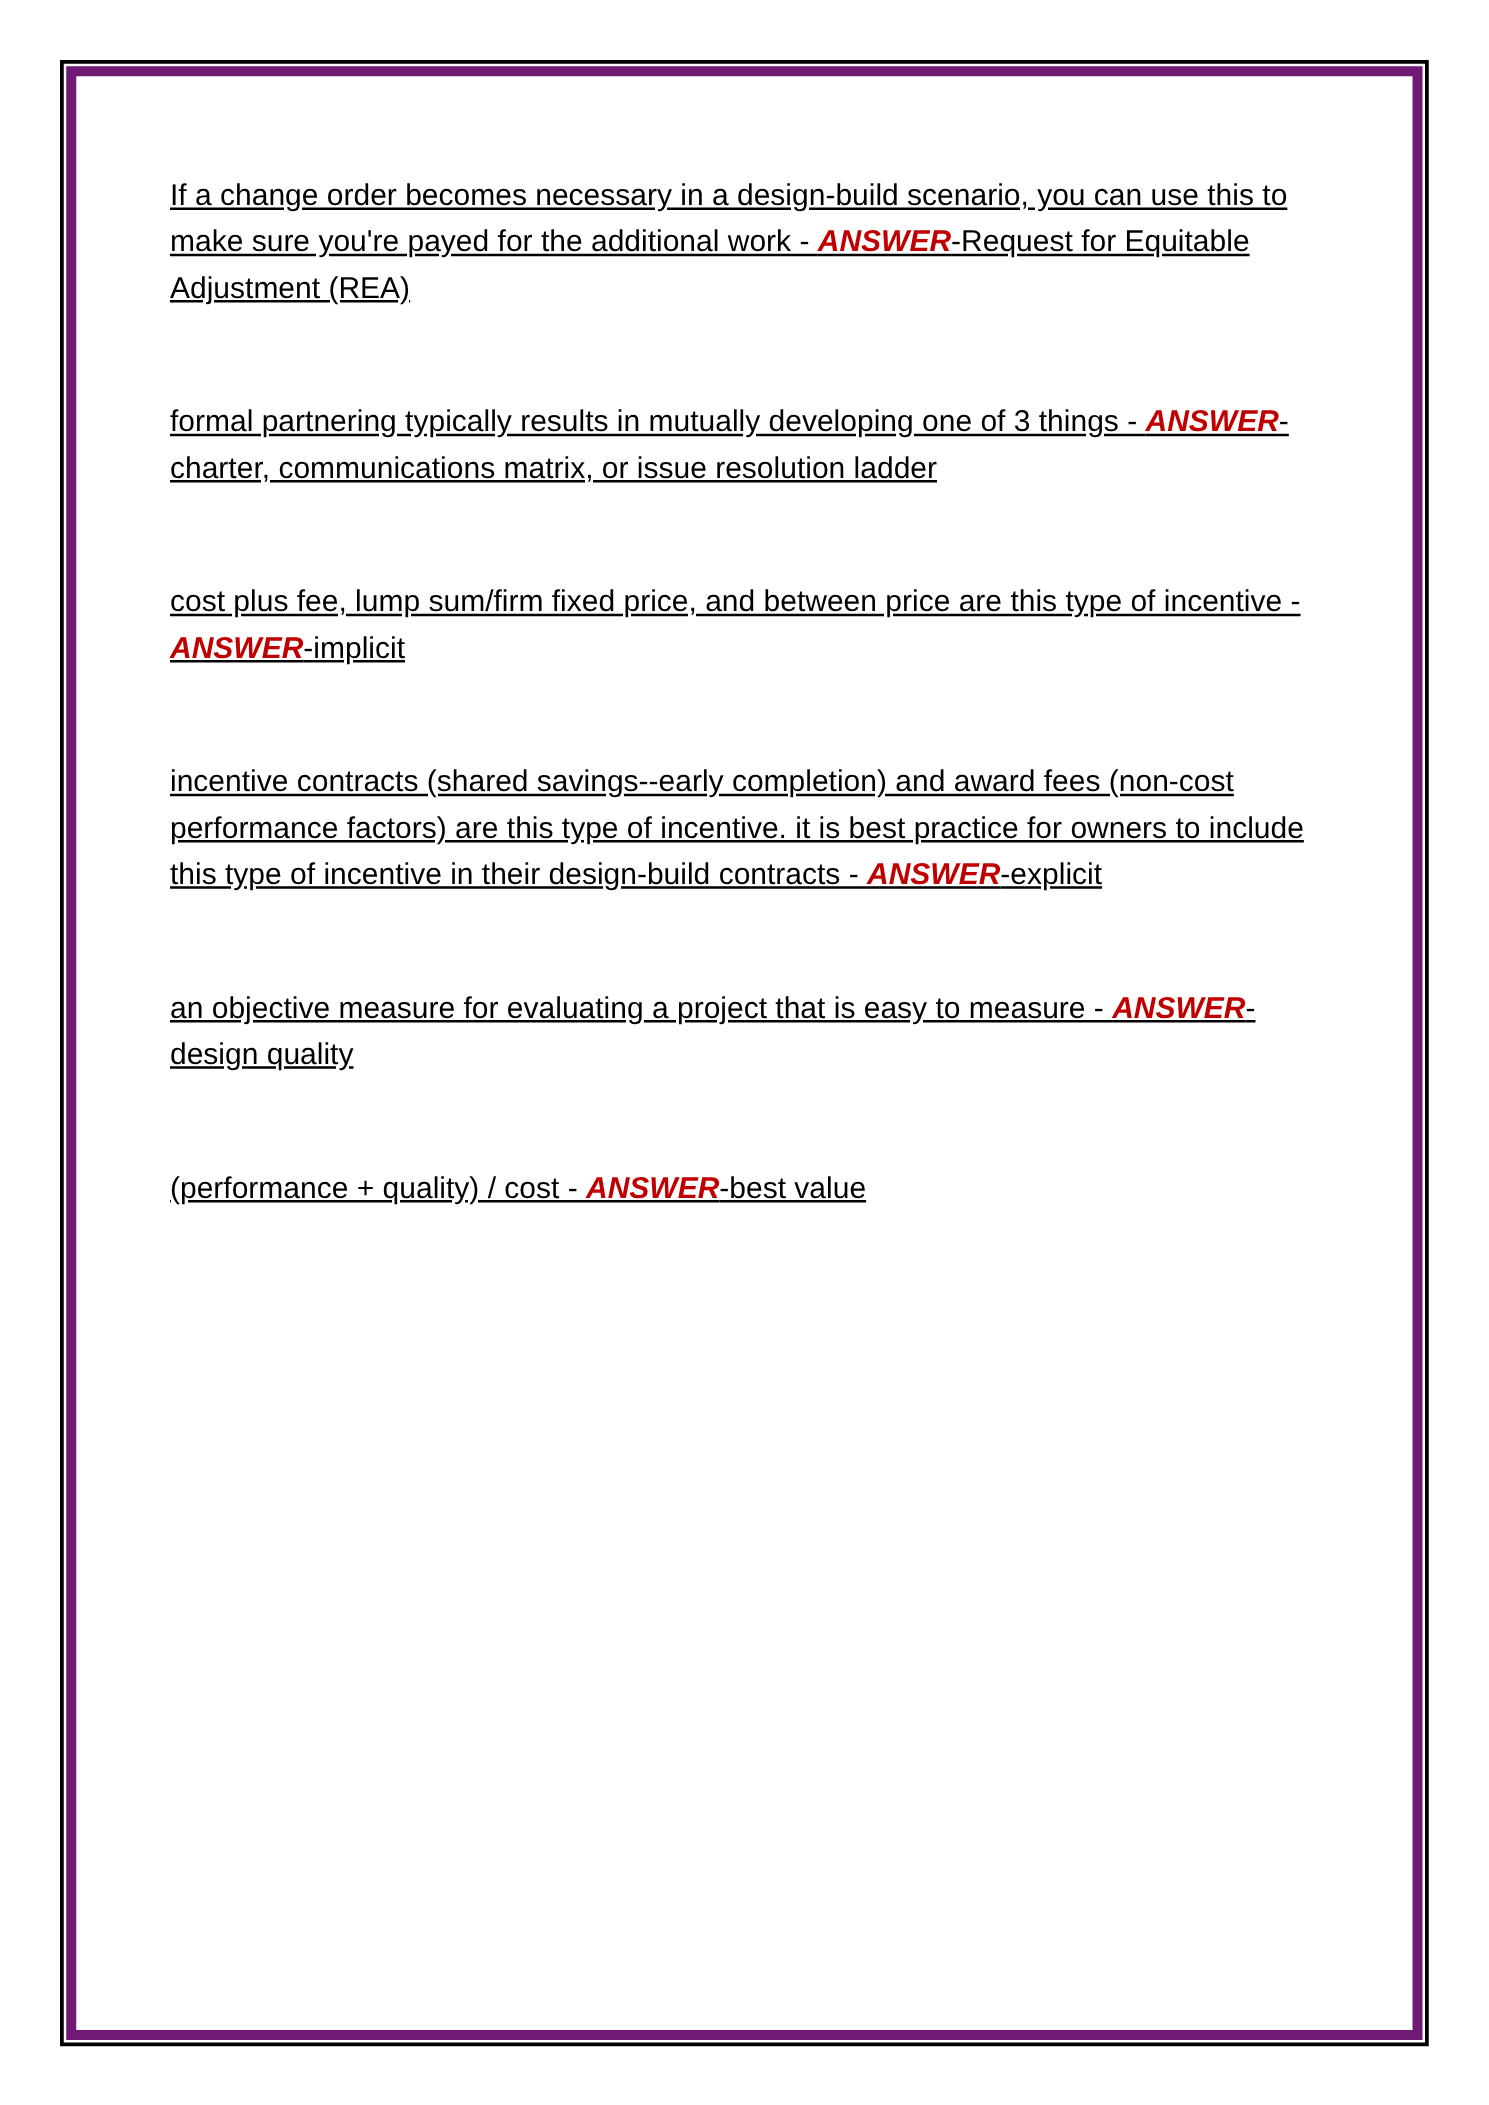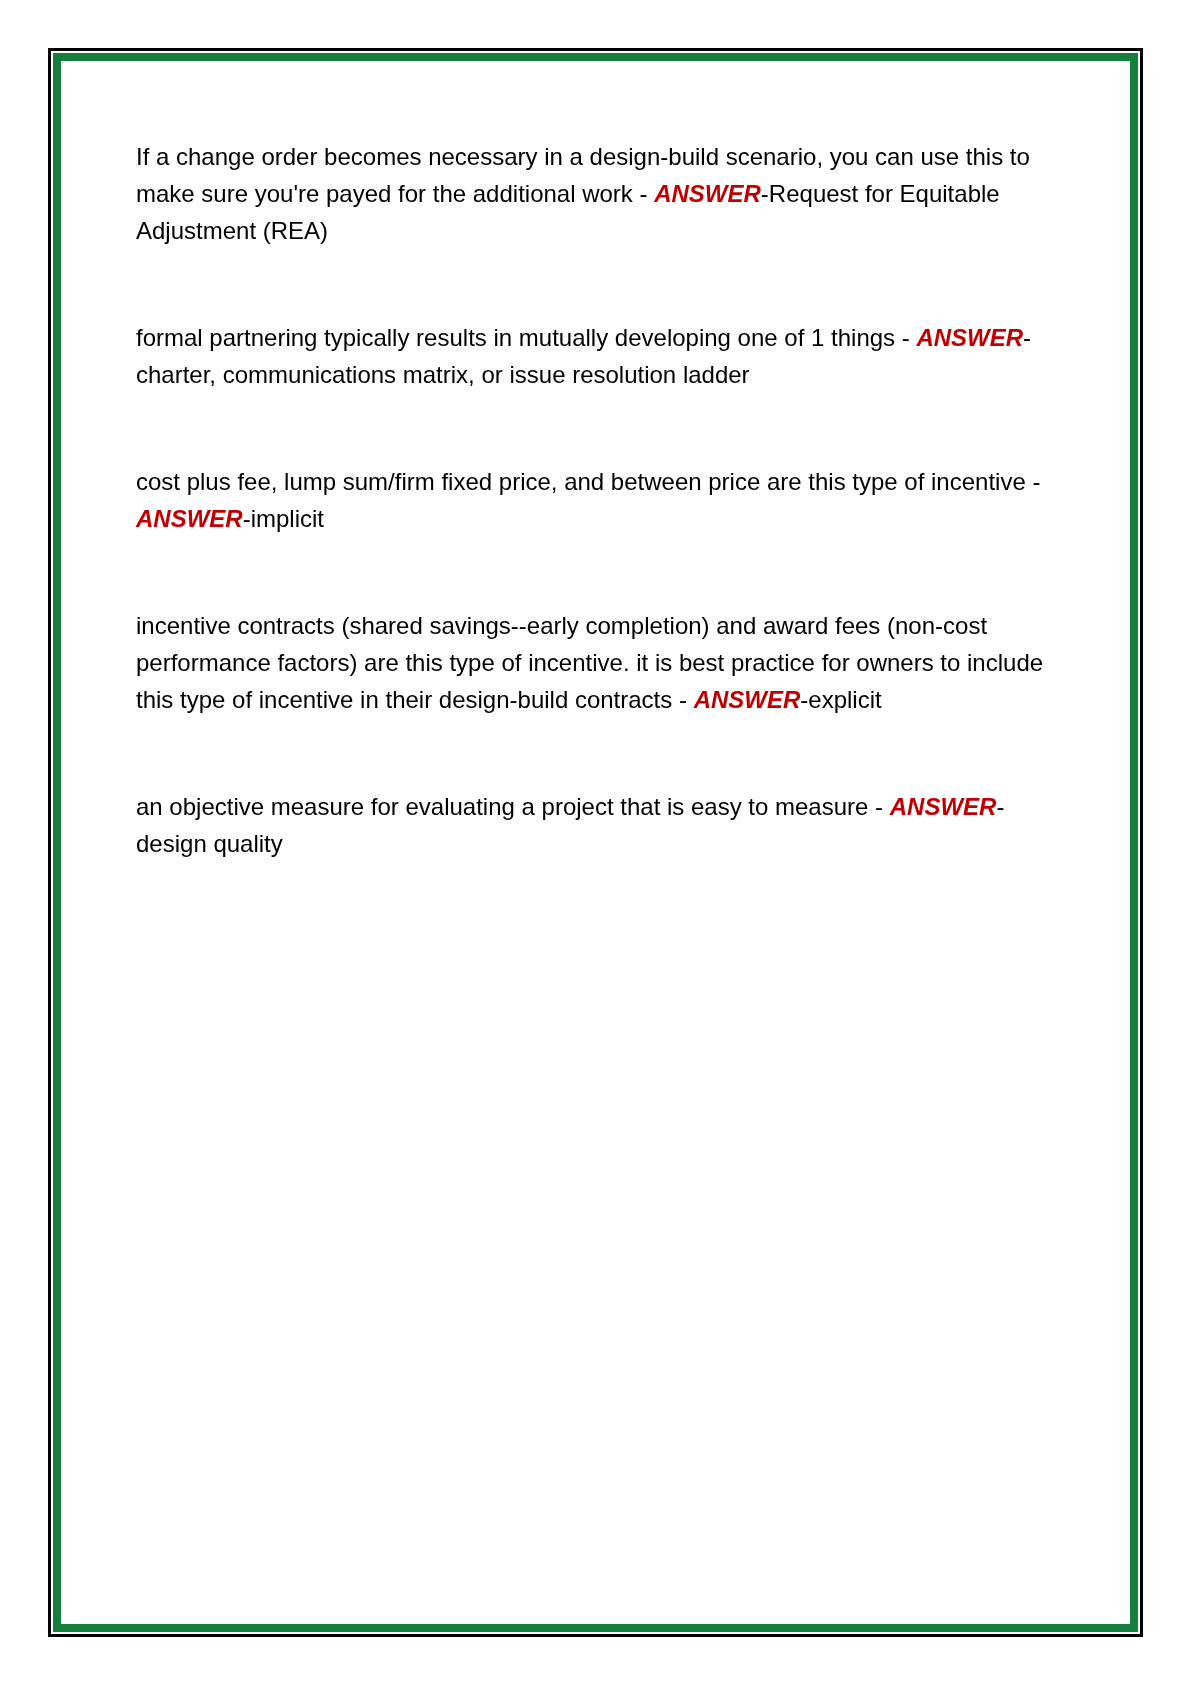--- a/index.html
+++ b/index.html
@@ -24,22 +24,23 @@
     bottom: 47px;
     border: 3px solid #000000;
     padding: 2px;
     box-sizing: border-box;
     background: #ffffff;
   }
   .frame-inner {
     width: 100%;
     height: 100%;
     box-sizing: border-box;
-    border: 8px solid #15803d;
+    border: 8px solid #701a75;
     background: #ffffff;
+    text-decoration: underline;
   }
   .content {
     box-sizing: border-box;
     padding: 77px 80px 0 75px;
   }
   p.card {
     margin: 0 0 70px 0;
     font-size: 24px;
     line-height: 37px;
     color: #000000;
@@ -54,28 +55,29 @@
 </head>
 <body>
 
 <div class="page">
   <div class="frame-outer">
     <div class="frame-inner">
       <div class="content">
 
         <p class="card"><span>If a change order becomes necessary in a design-build scenario, you can use this to make sure you're payed for the additional work - </span><span class="ans-label">ANSWER</span><span>-Request for Equitable Adjustment (REA)</span></p>
 
-        <p class="card"><span>formal partnering typically results in mutually developing one of 1 things - </span><span class="ans-label">ANSWER</span><span>-charter, communications matrix, or issue resolution ladder</span></p>
+        <p class="card"><span>formal partnering typically results in mutually developing one of 3 things - </span><span class="ans-label">ANSWER</span><span>-charter, communications matrix, or issue resolution ladder</span></p>
 
 
         <p class="card"><span>cost plus fee, lump sum/firm fixed price, and between price are this type of incentive - </span><span class="ans-label">ANSWER</span><span>-implicit</span></p>
 
         <p class="card"><span>incentive contracts (shared savings--early completion) and award fees (non-cost performance factors) are this type of incentive. it is best practice for owners to include this type of incentive in their design-build contracts - </span><span class="ans-label">ANSWER</span><span>-explicit</span></p>
 
         <p class="card"><span>an objective measure for evaluating a project that is easy to measure - </span><span class="ans-label">ANSWER</span><span>-design quality</span></p>
 
 
+        <p class="card"><span>(performance + quality) / cost - </span><span class="ans-label">ANSWER</span><span>-best value</span></p>
 
 
       </div>
     </div>
   </div>
 </div>
 
 </body></html>

